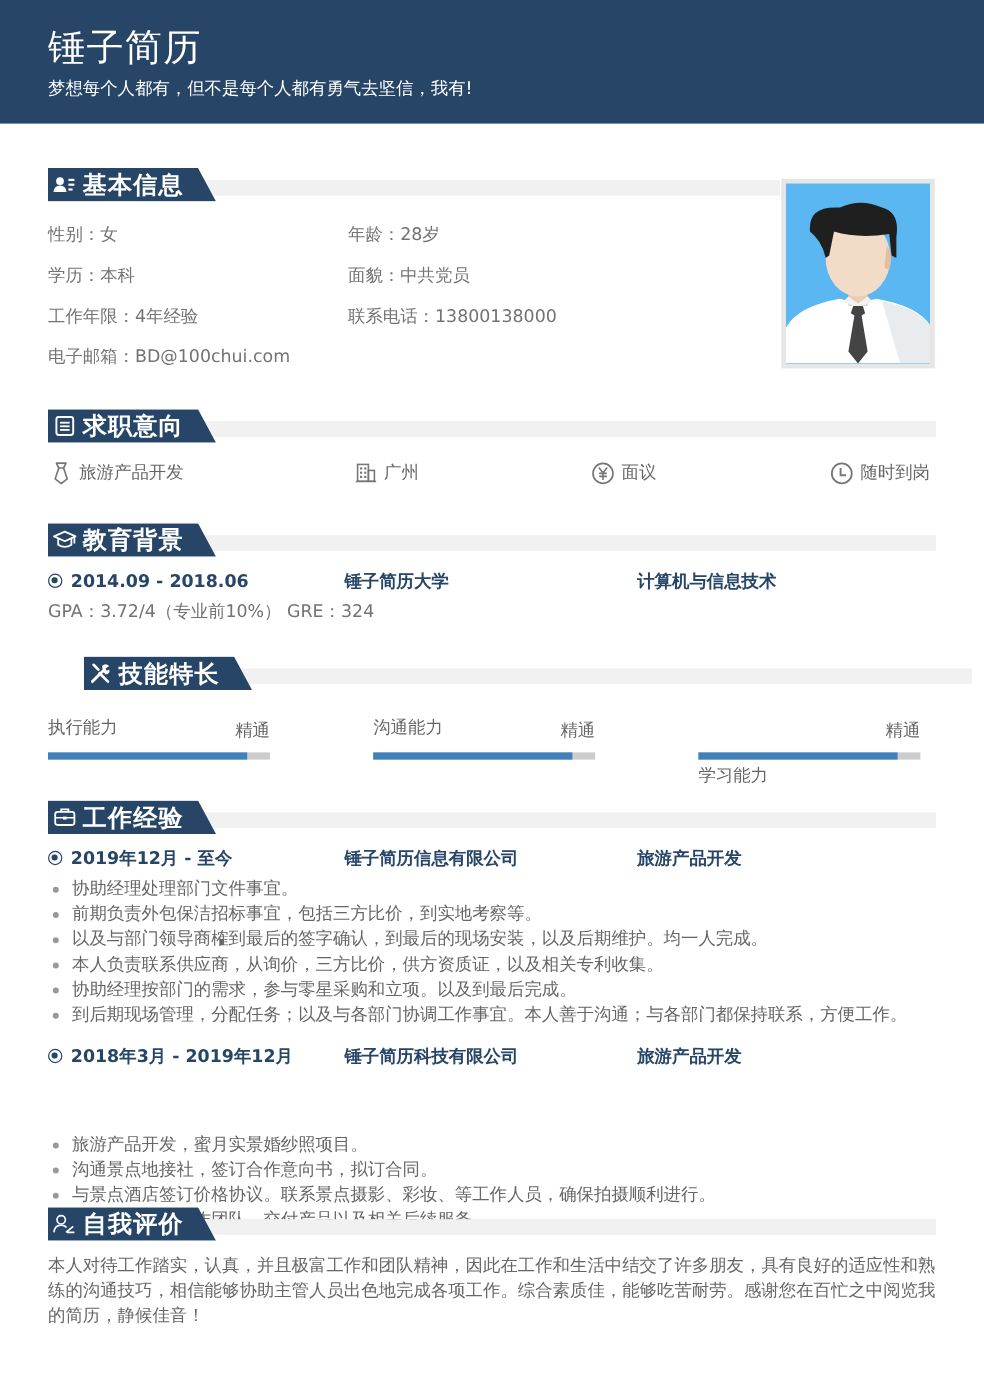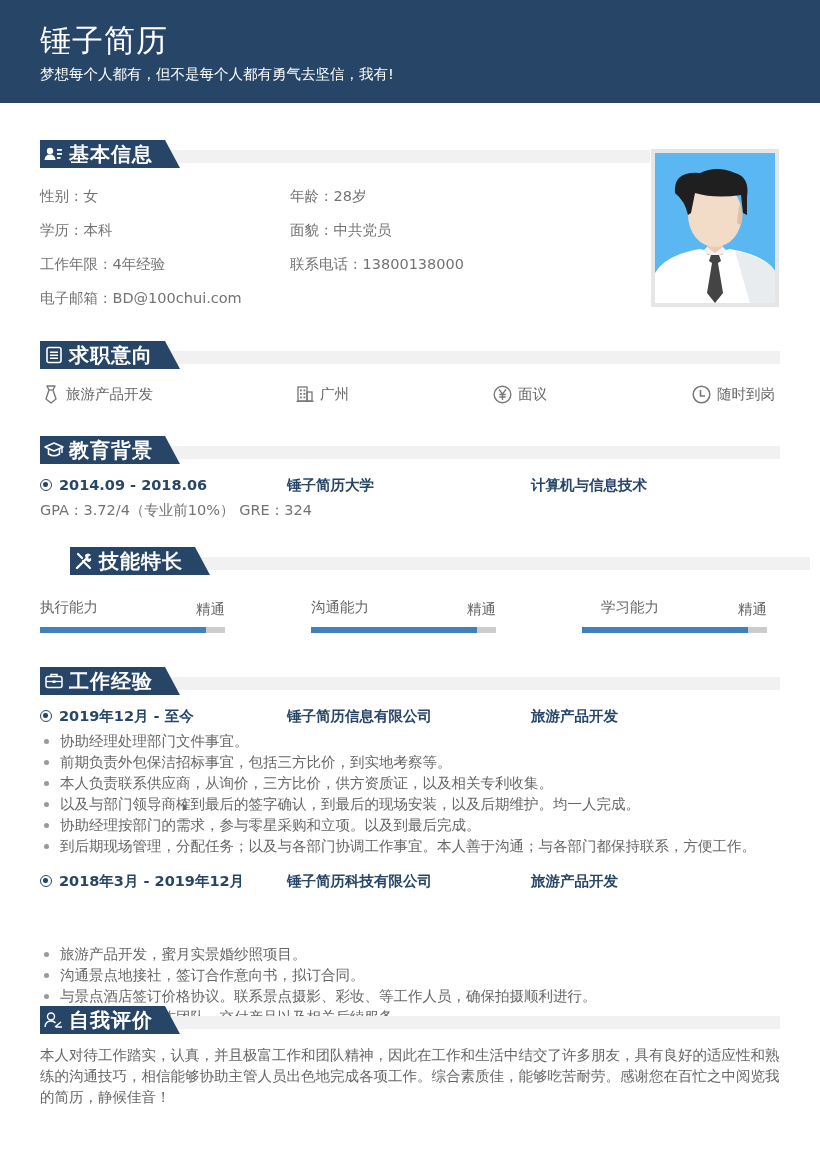--- a/index.html
+++ b/index.html
@@ -167,21 +167,21 @@
 <div class="skill-track" style="left:40px;">
     <div class="skill-fill" style="width:166px;"></div>
   </div>
 
 <div class="skill-label" style="left:311px;">沟通能力</div>
 <div class="skill-level" style="left:467px;">精通</div>
 <div class="skill-track" style="left:311px;">
     <div class="skill-fill" style="width:166px;"></div>
   </div>
 
-<div class="skill-label" style="left:601px;">学习能力</div>
+<div class="skill-label" style="left:582px;margin-top:40px;">学习能力</div>
 <div class="skill-level" style="left:738px;">精通</div>
 <div class="skill-track" style="left:582px;">
     <div class="skill-fill" style="width:166px;"></div>
   </div>
 
 <div class="sec-head" style="top:667px;">
   <div class="bar"></div>
   <div class="tab"></div>
   <svg class="tab-icon" viewBox="0 0 20 18">
     <rect x="2" y="4.5" width="16" height="11" rx="2" fill="none" stroke="#fff" stroke-width="1.5"></rect>
@@ -193,22 +193,22 @@
 </div>
 
 <div class="tl-row" style="left:40px; top:706px;">
   <span class="tl-dot"></span><span>2019年12月 - 至今</span>
 </div>
 <div class="tl-row" style="left:287px; top:706px;">锤子简历信息有限公司</div>
 <div class="tl-row" style="left:531px; top:706px;">旅游产品开发</div>
 <ul class="bullets" style="top:731px;">
   <li>协助经理处理部门文件事宜。</li>
   <li>前期负责外包保洁招标事宜，包括三方比价，到实地考察等。</li>
+  <li>以及与部门领导商榷到最后的签字确认，到最后的现场安装，以及后期维护。均一人完成。</li>
   <li>本人负责联系供应商，从询价，三方比价，供方资质证，以及相关专利收集。</li>
-  <li>以及与部门领导商榷到最后的签字确认，到最后的现场安装，以及后期维护。均一人完成。</li>
   <li>协助经理按部门的需求，参与零星采购和立项。以及到最后完成。</li>
   <li>到后期现场管理，分配任务；以及与各部门协调工作事宜。本人善于沟通；与各部门都保持联系，方便工作。</li>
 </ul>
 
 <div class="tl-row" style="left:40px; top:871px;">
   <span class="tl-dot"></span><span>2018年3月 - 2019年12月</span>
 </div>
 <div class="tl-row" style="left:287px; top:871px;">锤子简历科技有限公司</div>
 <div class="tl-row" style="left:531px; top:871px;">旅游产品开发</div>
 <ul class="bullets" style="top:896px;margin-top:48px;">

